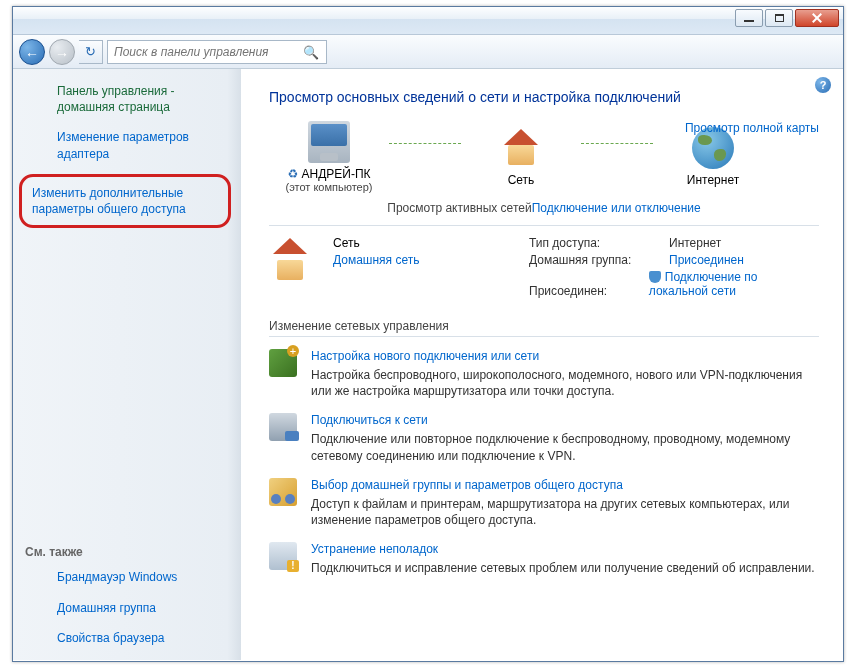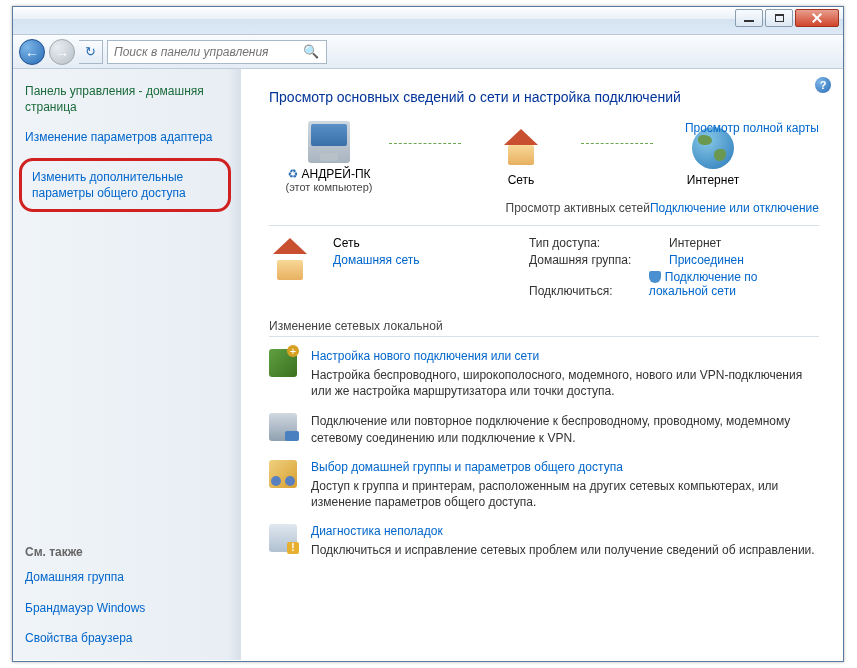--- a/index.html
+++ b/index.html
@@ -19,27 +19,27 @@
 
 .navbar { height: 34px; background: linear-gradient(to bottom, #fafcfe, #e4ecf5); border-bottom: 1px solid #c0cdd9; display: flex; align-items: center; padding: 0 6px; gap: 4px; }
 .navbtn { width: 26px; height: 26px; border-radius: 50%; background: radial-gradient(circle at 30% 30%, #7bb5e8, #2a6db5); border: 1px solid #1a5090; display: flex; align-items: center; justify-content: center; cursor: pointer; color: #fff; font-size: 14px; }
 .navbtn.fwd { background: radial-gradient(circle at 30% 30%, #e8ecf0, #b8c0c8); border-color: #a0a8b0; }
 .addressbar { flex: 1; height: 24px; border: 1px solid #a8b8c8; background: #fff; display: flex; align-items: center; padding: 0 4px; font-size: 12px; }
 .addr-icon { width: 16px; height: 16px; background: linear-gradient(135deg, #4a90d0, #2060a0); border-radius: 2px; margin-right: 6px; position: relative; }
 .addr-icon:after { content: ''; position: absolute; width: 6px; height: 6px; background: #8fc040; bottom: 0; right: 0; border-radius: 1px; }
 .addr-sep { color: #888; margin: 0 4px; font-size: 9px; }
 .addr-drop { margin-left: auto; border-left: 1px solid #ccc; padding: 0 6px; color: #555; font-size: 9px; }
 .refresh-btn { width: 24px; height: 24px; border: 1px solid #a8b8c8; border-left: none; background: linear-gradient(to bottom, #fafcfe, #e4ecf5); display: flex; align-items: center; justify-content: center; color: #2a6db5; font-size: 13px; cursor: pointer; }
-.searchbox { width: 220px; height: 24px; border: 1px solid #a8b8c8; background: #fff; display: flex; align-items: center; padding: 4px 6px; }
+.searchbox { width: 220px; height: 24px; border: 1px solid #a8b8c8; background: #fff; display: flex; padding: 4px 6px; }
 .searchbox input { border: none; outline: none; flex: 1; font-size: 12px; font-style: italic; color: #888; }
 .search-icon { color: #2a6db5; font-size: 13px; }
 
 .body { display: flex; height: 591px; }
 .sidebar { width: 228px; background: linear-gradient(to right, #f0f4f8 0%, #e8eef4 94%, #d8e0e8 100%); padding: 14px 12px; display: flex; flex-direction: column; }
-.side-link { color: #0066cc; margin-bottom: 14px; cursor: pointer; line-height: 1.35; }
+.side-link { color: #0066cc; margin-bottom: 14px; cursor: pointer; line-height: 1.35; margin-left: 32px; }
 .side-link.heading { color: #1a6a3a; font-weight: normal; }
 .side-highlighted { border: 3px solid #d02020; border-radius: 14px; padding: 8px 10px; margin: -2px -2px 24px -6px; }
 .side-spacer { flex: 1; }
 .side-footer-heading { color: #666; margin-bottom: 10px; font-weight: bold; }
 
 .main { flex: 1; background: #fff; padding: 12px 24px 12px 28px; overflow: hidden; position: relative; }
 .help-icon { position: absolute; top: 8px; right: 12px; width: 16px; height: 16px; border-radius: 50%; background: radial-gradient(circle at 30% 30%, #7bb5e8, #2a6db5); color: #fff; display: flex; align-items: center; justify-content: center; font-size: 11px; font-weight: bold; cursor: pointer; }
 .main h1 { font-size: 14px; color: #003399; font-weight: normal; margin: 8px 0 16px; }
 .netmap { display: flex; align-items: center; margin-bottom: 6px; position: relative; }
 .netnode { display: flex; flex-direction: column; align-items: center; width: 120px; position: relative; }
@@ -52,21 +52,21 @@
 .icon-pc { background: linear-gradient(to bottom, #d0d8e0, #a8b4c0); border-radius: 3px; position: relative; }
 .icon-pc:before { content: ''; position: absolute; top: 3px; left: 3px; right: 3px; height: 22px; background: linear-gradient(to bottom, #5a90c8, #3a70a8); border-radius: 2px; }
 .icon-pc:after { content: ''; position: absolute; bottom: 2px; left: 12px; width: 18px; height: 8px; background: #b8c0c8; border-radius: 2px; }
 .icon-house { position: relative; }
 .icon-house:before { content: ''; position: absolute; bottom: 4px; left: 8px; width: 26px; height: 20px; background: linear-gradient(to bottom, #f8d898, #e8b060); border-radius: 2px; }
 .icon-house:after { content: ''; position: absolute; top: 2px; left: 4px; width: 0; height: 0; border-left: 17px solid transparent; border-right: 17px solid transparent; border-bottom: 16px solid #c85030; }
 .icon-globe { border-radius: 50%; background: radial-gradient(circle at 35% 30%, #88c8e8, #2878b8); position: relative; overflow: hidden; }
 .icon-globe:before { content: ''; position: absolute; top: 8px; left: 6px; width: 14px; height: 10px; background: #6a9850; border-radius: 40% 60% 50% 50%; }
 .icon-globe:after { content: ''; position: absolute; top: 22px; left: 22px; width: 12px; height: 12px; background: #6a9850; border-radius: 50% 40% 60% 50%; }
 
-.section-row { display: flex; justify-content: flex-end; margin: 8px 0 10px; }
+.section-row { display: flex; justify-content: center; margin: 8px 0 10px; }
 .section-label { color: #444; }
 .section-link { color: #0066cc; cursor: pointer; }
 .section-sep { border: none; border-top: 1px solid #d8e0e8; margin: 2px 0 10px; }
 
 .netinfo { display: flex; gap: 16px; margin-bottom: 16px; }
 .netinfo-icon { width: 48px; height: 48px; }
 .netinfo-text { flex: 0 0 140px; }
 .netinfo-text .name { font-weight: normal; margin-bottom: 3px; }
 .netinfo-text .type { color: #0066cc; cursor: pointer; }
 .netinfo-table { flex: 1; margin-left: 40px; }
@@ -121,22 +121,22 @@
 
   <div class="body">
     <div class="sidebar">
       <div class="side-link heading">Панель управления - домашняя страница</div>
       <div class="side-link">Изменение параметров адаптера</div>
       <div class="side-highlighted">
         <div class="side-link" style="margin:0">Изменить дополнительные параметры общего доступа</div>
       </div>
       <div class="side-spacer"></div>
       <div class="side-footer-heading">См. также</div>
+      <div class="side-link">Брандмауэр Windows</div>
       <div class="side-link">Домашняя группа</div>
-      <div class="side-link">Брандмауэр Windows</div>
       <div class="side-link" style="margin-bottom:0">Свойства браузера</div>
     </div>
 
     <div class="main">
       <div class="help-icon">?</div>
       <h1>Просмотр основных сведений о сети и настройка подключений</h1>
 
       <div class="netmap">
         <div class="netnode">
           <div class="netnode-icon icon-pc"></div>
@@ -171,57 +171,58 @@
         <div class="netinfo-table">
           <div class="row">
             <div class="key">Тип доступа:</div>
             <div class="val">Интернет</div>
           </div>
           <div class="row">
             <div class="key">Домашняя группа:</div>
             <div class="val"><a>Присоединен</a></div>
           </div>
           <div class="row">
-            <div class="key">Подключиться:</div>
+            <div class="key">Присоединен:</div>
             <div class="val"><span class="conn-icon"></span><a>Подключение по локальной сети</a></div>
           </div>
         </div>
       </div>
 
       <div class="tasks">
-        <div class="tasks-heading">Изменение сетевых локальной</div>
+        <div class="tasks-heading">Изменение сетевых управления</div>
         <hr class="section-sep">
 
         <div class="task">
           <div class="task-icon ti1"></div>
           <div class="task-text">
             <div class="title">Настройка нового подключения или сети</div>
             <div class="desc">Настройка беспроводного, широкополосного, модемного, нового или VPN-подключения или же настройка маршрутизатора или точки доступа.</div>
           </div>
         </div>
 
         <div class="task">
           <div class="task-icon ti2"></div>
           <div class="task-text">
+            <div class="title">Подключиться к сети</div>
             <div class="desc">Подключение или повторное подключение к беспроводному, проводному, модемному сетевому соединению или подключение к VPN.</div>
           </div>
         </div>
 
         <div class="task">
           <div class="task-icon ti3"></div>
           <div class="task-text">
             <div class="title">Выбор домашней группы и параметров общего доступа</div>
-            <div class="desc">Доступ к группа и принтерам, расположенным на других сетевых компьютерах, или изменение параметров общего доступа.</div>
+            <div class="desc">Доступ к файлам и принтерам, маршрутизатора на других сетевых компьютерах, или изменение параметров общего доступа.</div>
           </div>
         </div>
 
         <div class="task">
           <div class="task-icon ti4"></div>
           <div class="task-text">
-            <div class="title">Диагностика неполадок</div>
+            <div class="title">Устранение неполадок</div>
             <div class="desc">Подключиться и исправление сетевых проблем или получение сведений об исправлении.</div>
           </div>
         </div>
       </div>
 
     </div>
   </div>
 </div>
 
 </body></html>

